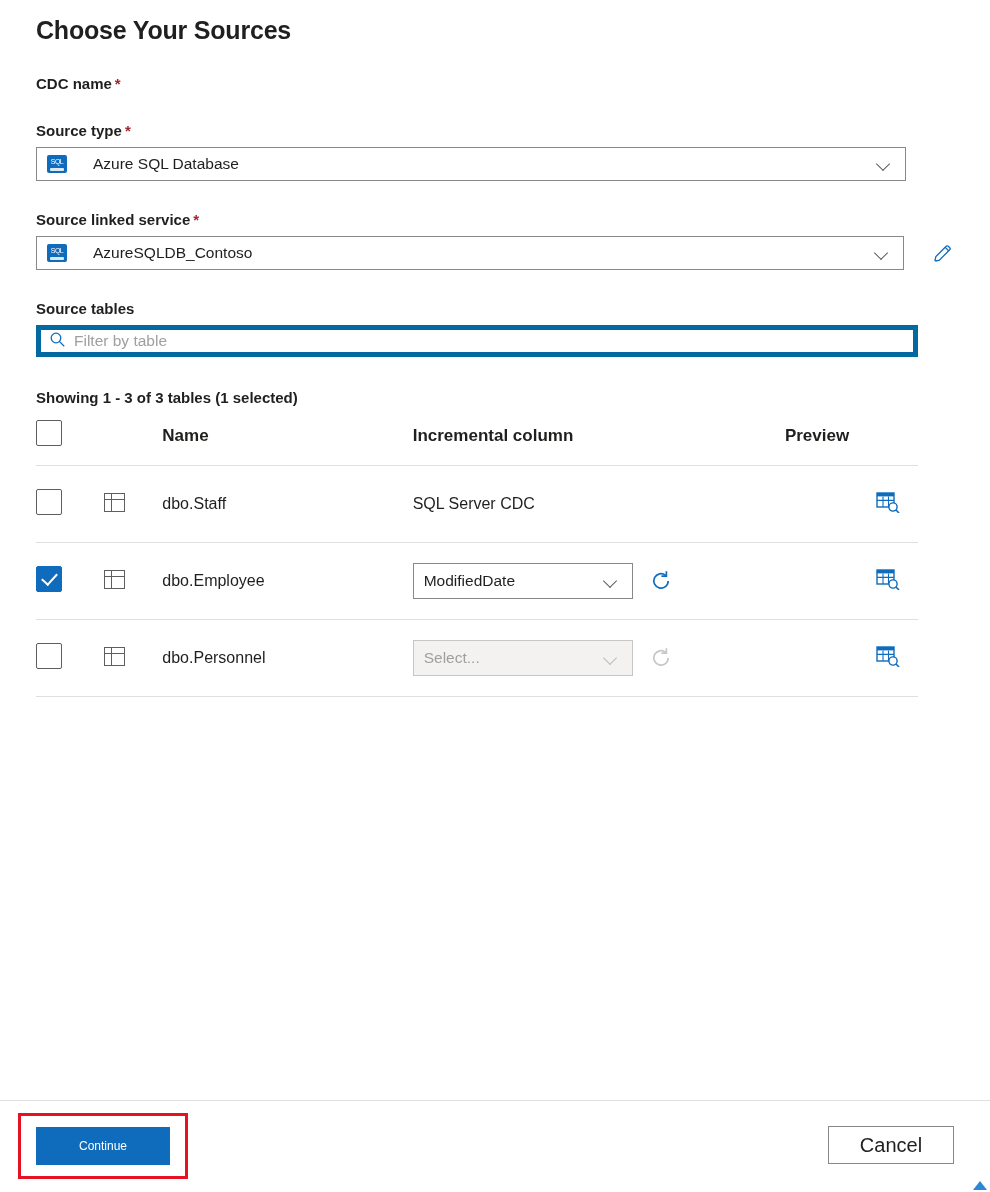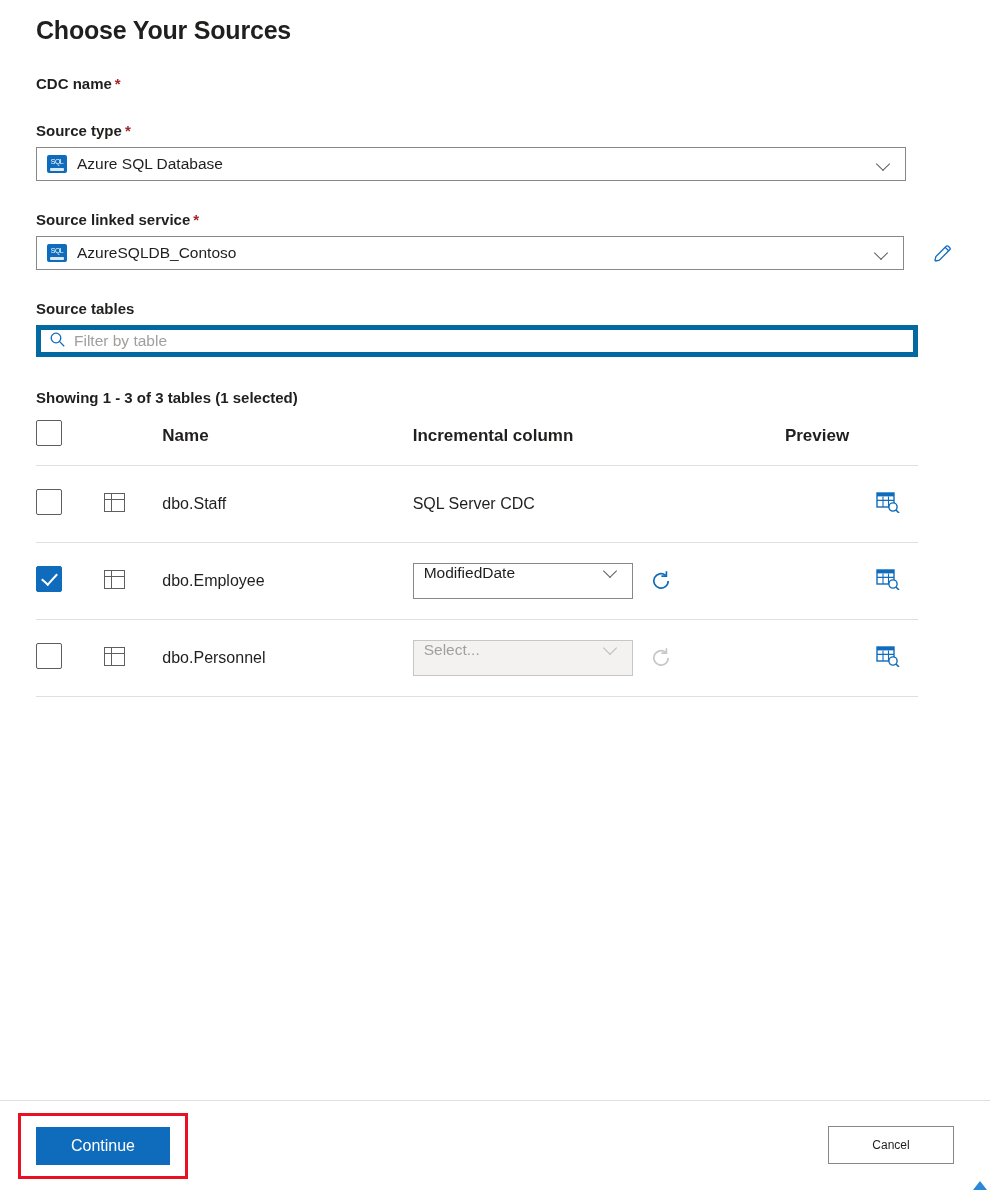--- a/index.html
+++ b/index.html
@@ -62,21 +62,21 @@
     width: 870px;
     height: 34px;
     border: 1px solid #8a8886;
     background: #fff;
     display: flex;
     align-items: center;
     padding: 0 10px;
     font-size: 15.5px;
     position: relative;
   }
-  .dropdown .dd-text { flex: 1; padding-left: 10px; }
+  .dropdown .dd-text { flex: 1; padding-left: 26px; }
   .chev {
     width: 14px; height: 14px;
     position: relative;
     margin-right: 4px;
   }
   .chev:before {
     content: "";
     position: absolute;
     left: 1px; top: 2px;
     width: 9px; height: 9px;
@@ -208,21 +208,21 @@
     position: absolute;
     top: 0; bottom: 0; left: 6px;
     width: 1.5px;
     background: #605e5c;
   }
   .inc-cell { display: flex; align-items: center; gap: 16px; }
   .inc-dd {
     width: 220px; height: 36px;
     border: 1px solid #8a8886;
     background: #fff;
-    display: flex; align-items: flex-start;
+    display: flex; align-items: center;
     padding: 0 10px;
     font-size: 15.5px;
   }
   .inc-dd.disabled {
     background: #f3f2f1;
     border-color: #c8c6c4;
     color: #a19f9d;
   }
   .inc-dd .dd-text { flex: 1; }
   .inc-dd.disabled .chev:before { border-color: #bdbbb9; }
@@ -244,38 +244,38 @@
     border-top: 1px solid #e1dfdd;
     background: #fff;
   }
   .btn-continue {
     position: absolute;
     left: 36px; top: 26px;
     width: 134px; height: 38px;
     background: #0f6cbd;
     color: #fff;
     border: none;
-    font-size: 16px;
+    font-size: 12px;
     font-family: inherit;
     cursor: pointer;
   }
   .highlight-box {
     position: absolute;
     left: 18px; top: 12px;
     width: 170px; height: 66px;
     border: 3px solid #e81123;
     pointer-events: none;
   }
   .btn-cancel {
     position: absolute;
     right: 36px; top: 25px;
     width: 126px; height: 38px;
     background: #fff;
     border: 1px solid #8a8886;
-    font-size: 12px;
+    font-size: 20px;
     font-family: inherit;
     color: #201f1e;
     cursor: pointer;
   }
   .scroll-arrow {
     position: absolute;
     right: 3px; bottom: 2px;
     width: 0; height: 0;
     border-left: 7px solid transparent;
     border-right: 7px solid transparent;

